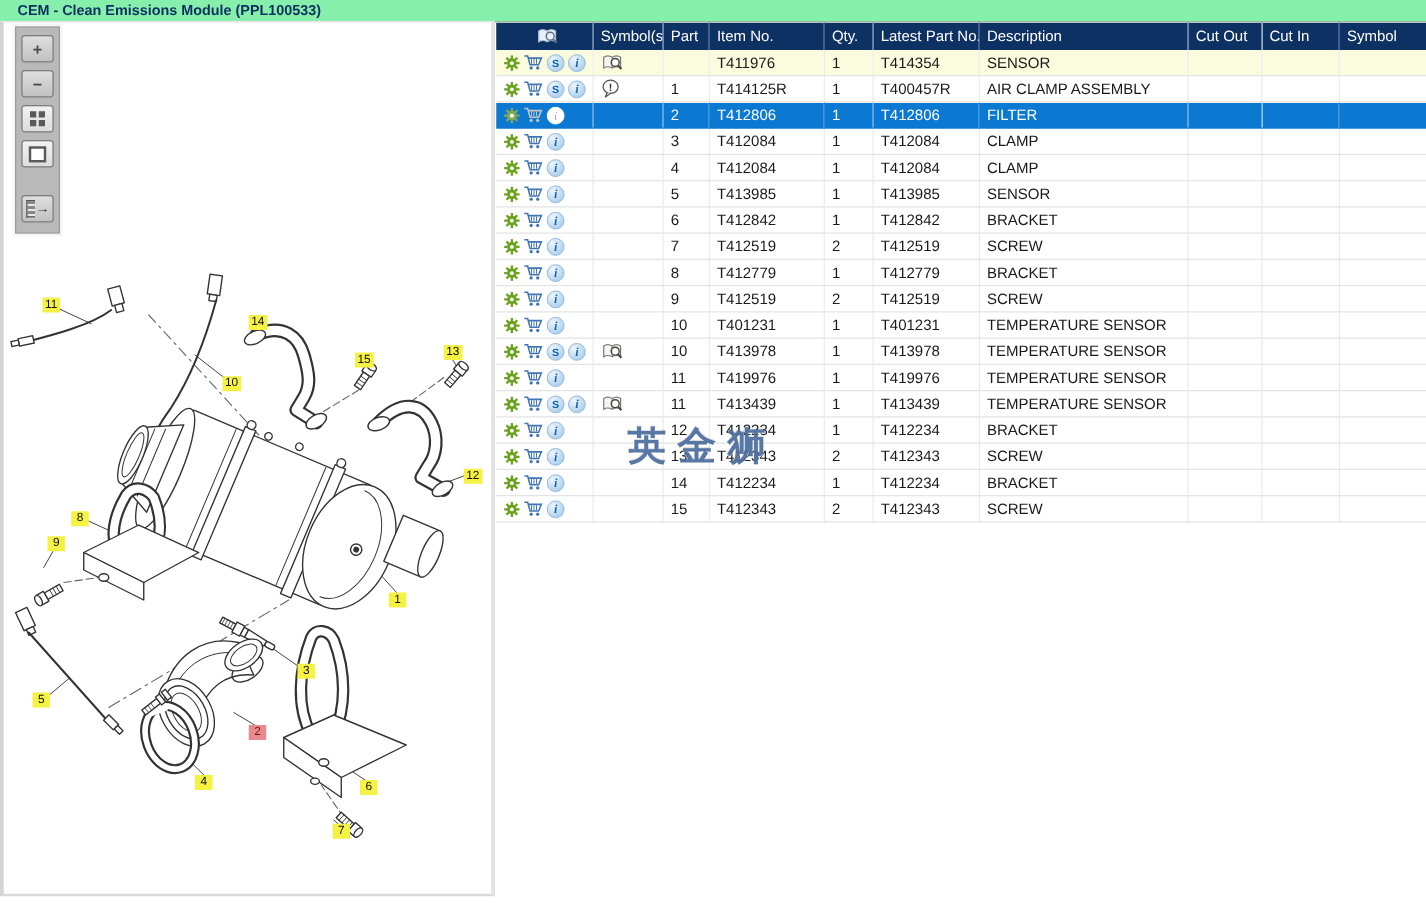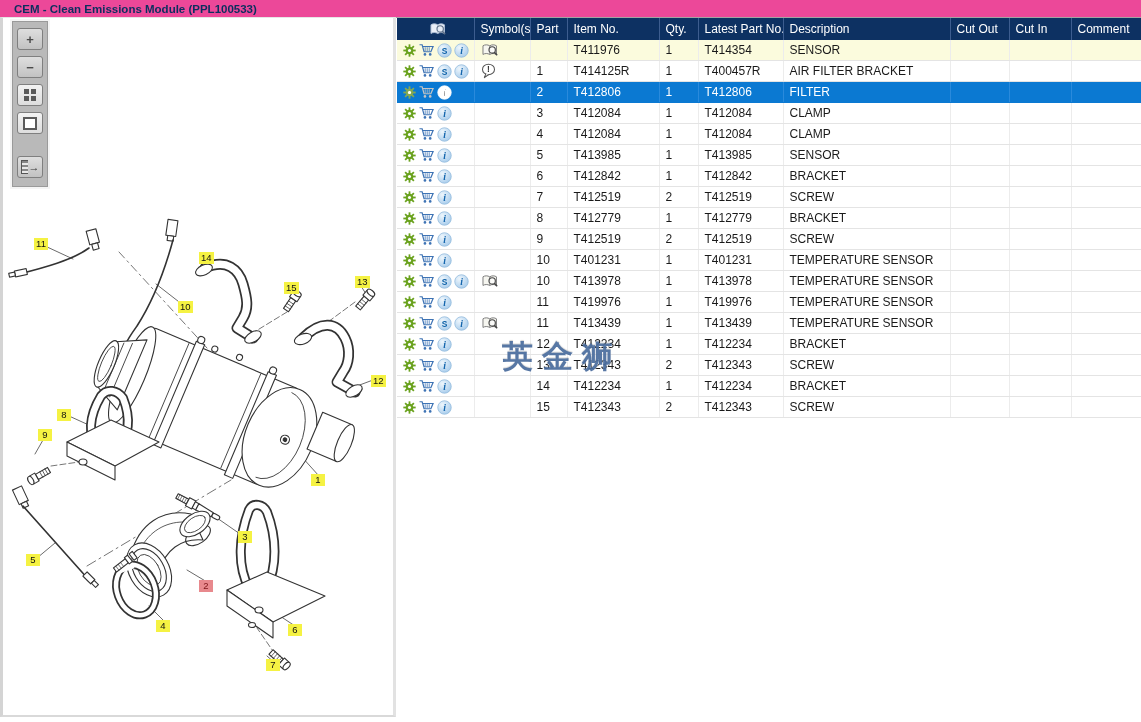--- a/index.html
+++ b/index.html
@@ -4,21 +4,21 @@
 <style>
   html,body{margin:0;padding:0;}
   body{
     width:1141px;height:722px;position:relative;overflow:hidden;
     background:#ffffff;font-family:"Liberation Sans",sans-serif;
     -webkit-font-smoothing:antialiased;
   }
   
   .titlebar{
     position:absolute;left:0;top:0;width:1141px;height:17px;
-    background:#ec4899;border-bottom:1px solid #a3a3a3;
+    background:#86efac;border-bottom:1px solid #a3a3a3;
     display:flex;align-items:center;
   }
   .titlebar .title{
     padding-left:14px;font-size:11.5px;font-weight:bold;color:#0b2f5e;white-space:nowrap;
   }
   
   .diagram-panel{
     position:absolute;left:0;top:17px;width:390px;height:697px;
     background:#ffffff;
     border-left:3px solid #d4d4d4;border-right:3px solid #e2e2e2;
@@ -408,21 +408,21 @@
             </svg>
           </th>
           <th>Symbol(s)</th>
           <th>Part</th>
           <th>Item No.</th>
           <th>Qty.</th>
           <th>Latest Part No.</th>
           <th>Description</th>
           <th>Cut Out</th>
           <th>Cut In</th>
-          <th>Comment</th>
+          <th>Symbol</th>
         </tr>
       </thead>
     <tbody id="tbody">
         <tr class="hover">
           <td class="icons">
             <span class="icwrap">
               <svg class="ic ic-gear">
                 <use href="#sym-gear"></use>
               </svg>
               <svg class="ic ic-cart">
@@ -465,21 +465,21 @@
               </svg>
             </span>
           </td>
           <td><span class="icwrap"><svg class="ic ic-callout">
                 <use href="#sym-callout"></use>
               </svg></span></td>
           <td>1</td>
           <td>T414125R</td>
           <td>1</td>
           <td>T400457R</td>
-          <td>AIR FILTER BRACKET</td>
+          <td>AIR CLAMP ASSEMBLY</td>
           <td></td>
           <td></td>
           <td></td>
         </tr>
         <tr class="selected">
           <td class="icons">
             <span class="icwrap">
               <svg class="ic ic-gear">
                 <use href="#sym-gear"></use>
               </svg>

